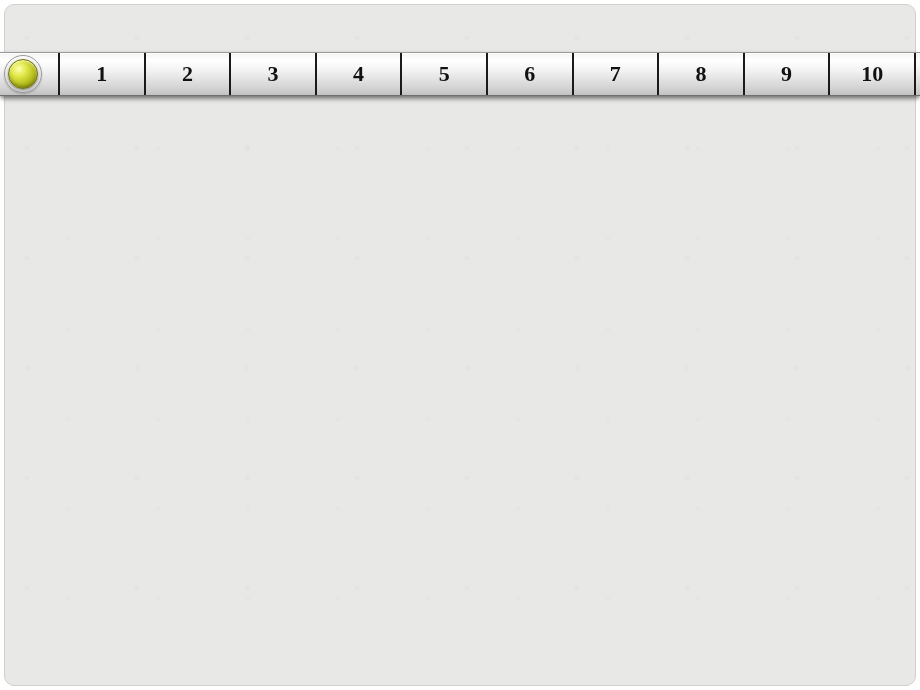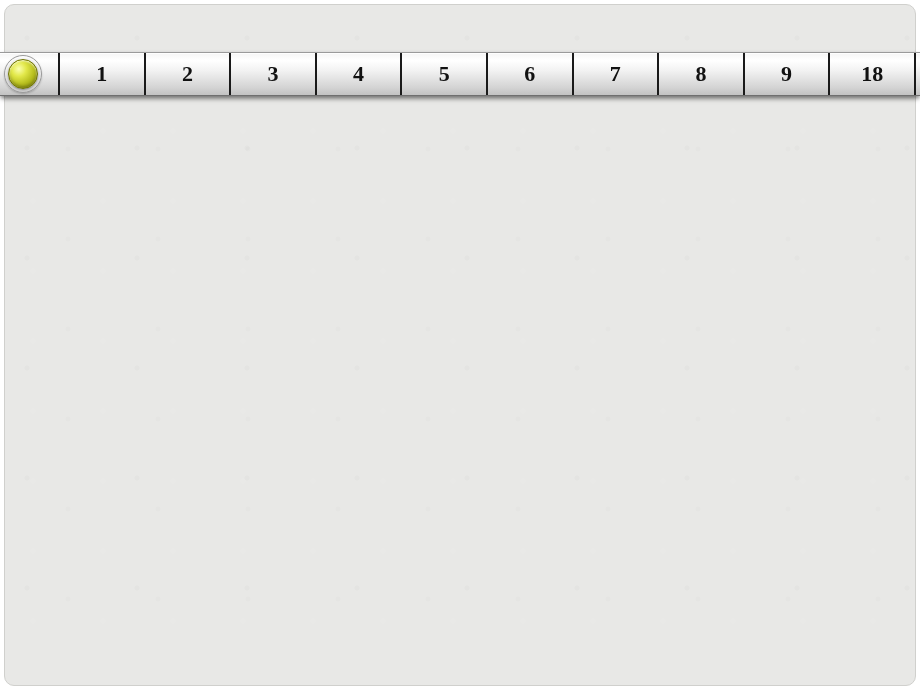--- a/index.html
+++ b/index.html
@@ -129,16 +129,16 @@
     <div class="seg">
         <span>7</span>
       </div>
     <div class="seg">
         <span>8</span>
       </div>
     <div class="seg">
         <span>9</span>
       </div>
     <div class="seg">
-        <span>18</span>
+        <span>10</span>
       </div>
   </div>
 </div>
 
 </body></html>

